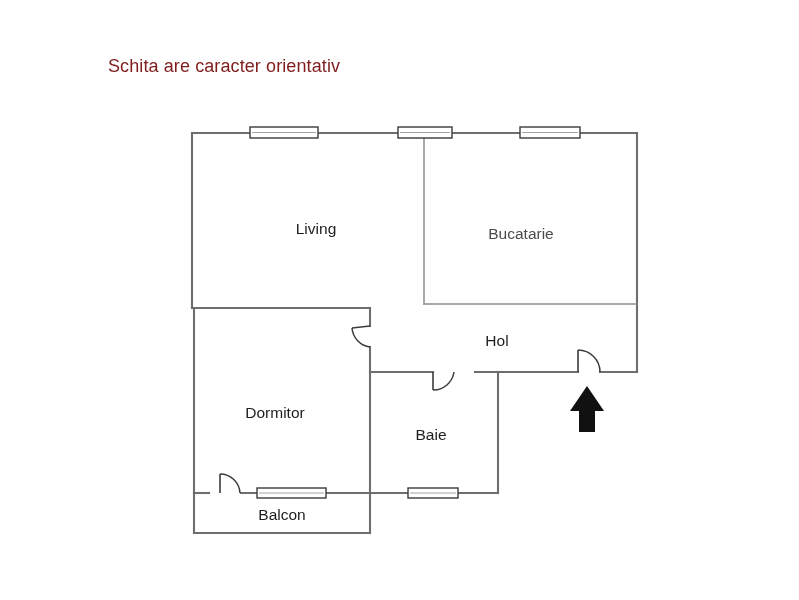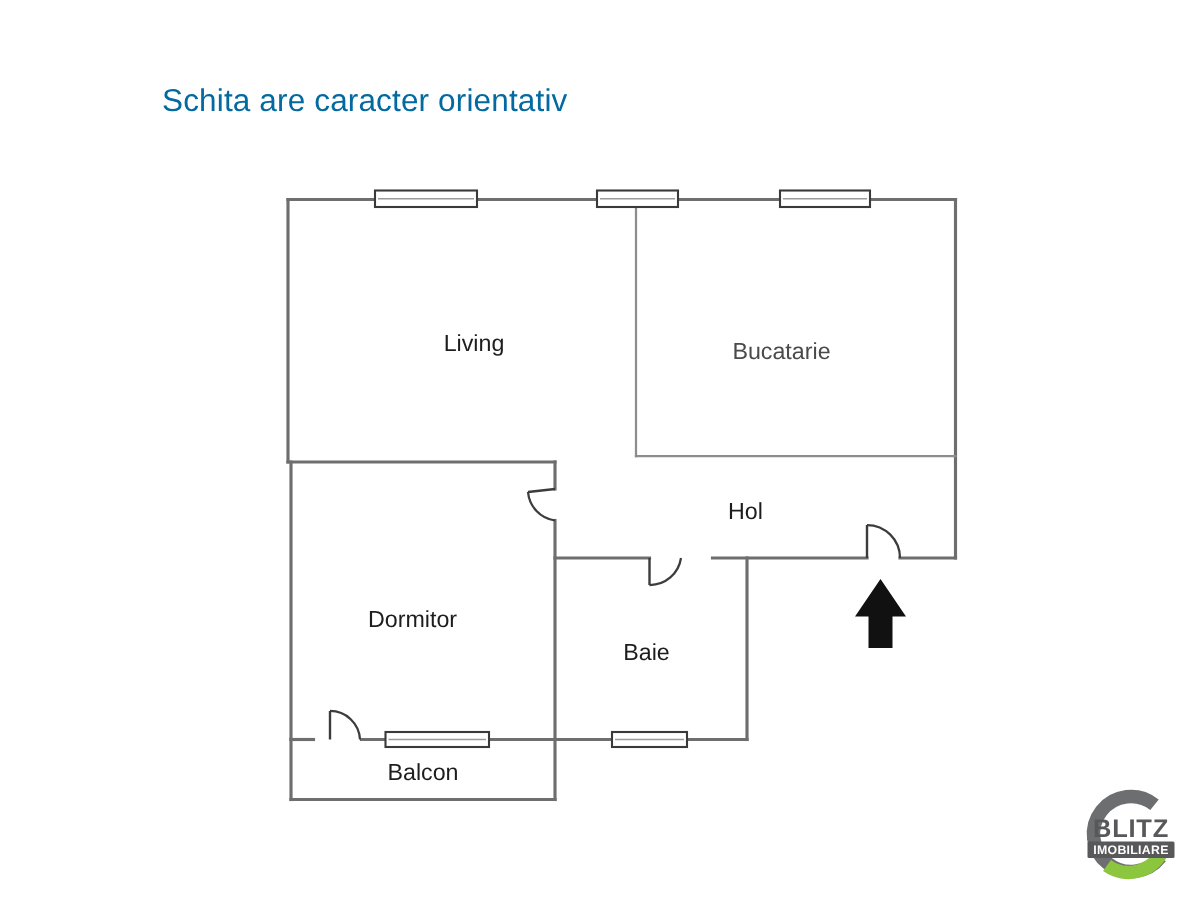--- a/index.html
+++ b/index.html
@@ -18,22 +18,22 @@
   #plan-root {
     position: relative;
     width: 799px;
     height: 600px;
     background: #ffffff;
   }
   #plan-title {
     position: absolute;
     left: 108px;
     top: 56px;
-    font-size: 21px;
-    color: #0369a1;
+    font-size: 18px;
+    color: #7f1d1d;
     letter-spacing: 0.1px;
     white-space: nowrap;
   }
   #floorplan-svg {
     position: absolute;
     left: 0;
     top: 0;
     width: 799px;
     height: 600px;
   }
@@ -223,27 +223,14 @@
     <text class="room-label" x="497" y="346">Hol</text>
 
     <text class="room-label" x="275" y="418">Dormitor</text>
 
     <text class="room-label" x="431" y="440">Baie</text>
 
     <text class="room-label" x="282" y="520">Balcon</text>
 
   </svg>
 
-  <div id="logo-wrap">
-    <svg id="logo-svg" viewBox="0 0 72 68">
-
-      <circle cx="36" cy="32" r="25" fill="none" stroke="#6d6e70" stroke-width="9" stroke-dasharray="118 39" transform="rotate(38 36 32)"></circle>
-
-      <path d="M 20 53 A 25 25 0 0 0 58 41" fill="none" stroke="#8cc63e" stroke-width="9" stroke-linecap="butt"></path>
-
-      <text class="logo-text-main" x="36" y="34">BLITZ</text>
-
-      <rect class="logo-sub-band" x="7" y="37" width="58" height="11" rx="1"></rect>
-      <text class="logo-text-sub" x="36" y="45.5">IMOBILIARE</text>
-    </svg>
-  </div>
 
 </div>
 
 </body></html>

